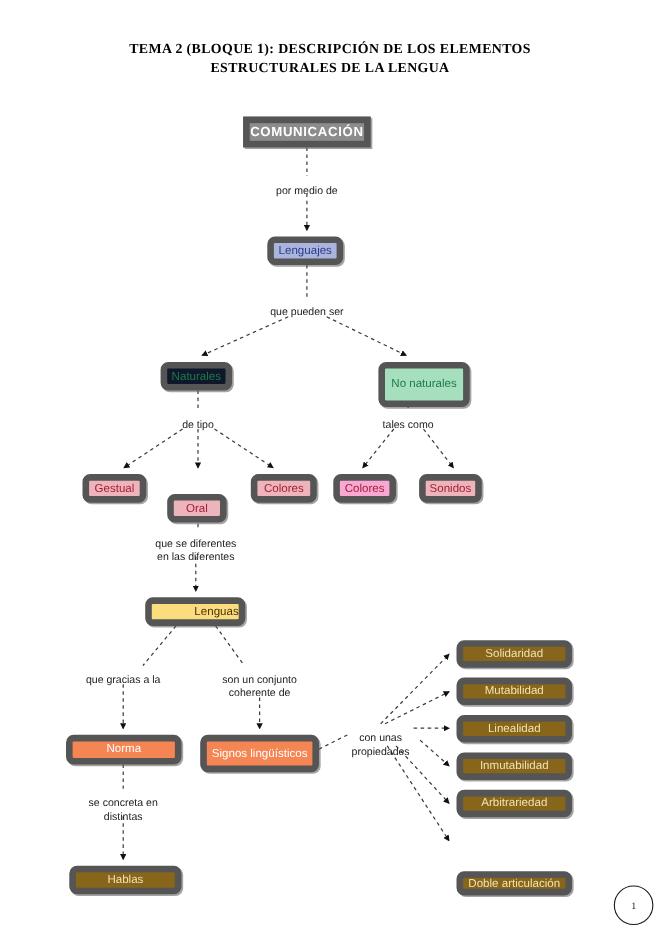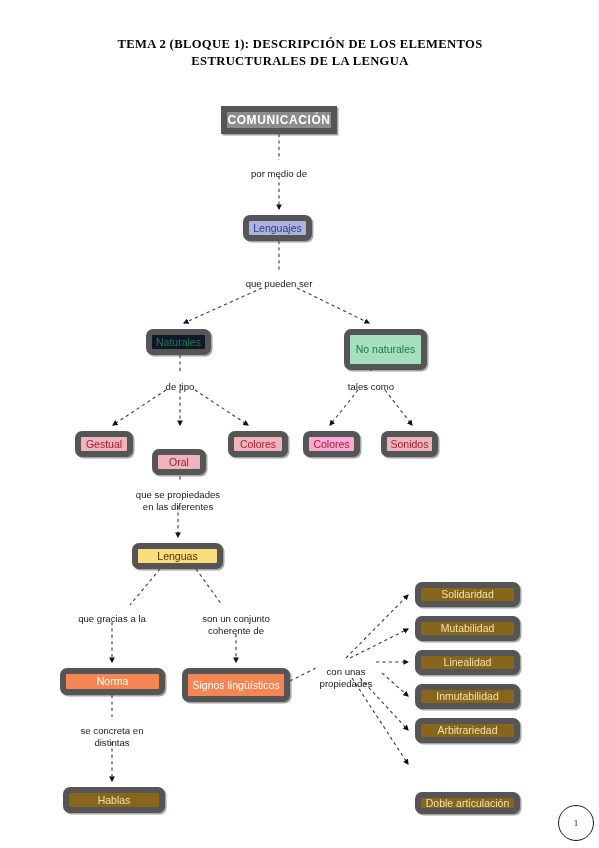--- a/index.html
+++ b/index.html
@@ -143,21 +143,21 @@
       </div>
       <div class="node rounded" style="left: 228px; top: 431px; width: 60px; height: 26px; background: rgb(238, 180, 188); color: rgb(163, 32, 56); border-color: rgb(85, 85, 85); font-size: 10.5px;">
         <span>Colores</span>
       </div>
       <div class="node rounded" style="left: 303px; top: 431px; width: 57px; height: 26px; background: #f9a8d4; color: rgb(163, 32, 56); border-color: rgb(85, 85, 85); font-size: 10.5px;">
         <span>Colores</span>
       </div>
       <div class="node rounded" style="left: 381px; top: 431px; width: 57px; height: 26px; background: rgb(238, 180, 188); color: rgb(163, 32, 56); border-color: rgb(85, 85, 85); font-size: 10.5px; align-items: center;">
         <span>Sonidos</span>
       </div>
-      <div class="node rounded" style="left: 132px; top: 543px; width: 91px; height: 26px; background: rgb(251, 220, 126); color: rgb(74, 50, 5); border-color: rgb(85, 85, 85); font-size: 10.5px;">
+      <div class="node rounded" style="left: 132px; top: 543px; width: 91px; height: 26px; background: rgb(251, 220, 126); color: rgb(74, 50, 5); border-color: rgb(85, 85, 85); font-size: 10.5px; justify-content: flex-end;">
         <span>Lenguas</span>
       </div>
       <div class="node rounded" style="left: 60px; top: 668px; width: 105px; height: 27px; background: rgb(245, 133, 83); color: rgb(255, 255, 255); border-color: rgb(85, 85, 85); font-size: 10.5px;">
         <span>Norma</span>
       </div>
       <div class="node rounded" style="left: 182px; top: 668px; width: 108px; height: 34px; background: rgb(245, 133, 83); color: rgb(255, 255, 255); border-color: rgb(85, 85, 85); font-size: 10.5px;">
         <span>Signos lingüísticos</span>
       </div>
       <div class="node rounded" style="left: 63px; top: 787px; width: 102px; height: 26px; background: rgb(135, 101, 26); color: rgb(240, 226, 176); border-color: rgb(85, 85, 85); font-size: 10.5px;">
         <span>Hablas</span>
@@ -197,21 +197,21 @@
           <div>de tipo</div>
         </div>
       </div>
       <div class="edge-label" style="left: 0px; top: 381px; width: 599px; text-align: left;">
         <div style="position: absolute; left: 371px; top: 0px; transform: translateX(-50%); text-align: center;">
           <div>tales como</div>
         </div>
       </div>
       <div class="edge-label" style="left: 0px; top: 489px; width: 599px; text-align: left;">
         <div style="position: absolute; left: 178px; top: 0px; transform: translateX(-50%); text-align: center;">
-          <div>que se propiedades</div>
+          <div>que se diferentes</div>
           <div>en las diferentes</div>
         </div>
       </div>
       <div class="edge-label" style="left: 0px; top: 613px; width: 599px; text-align: left;">
         <div style="position: absolute; left: 112px; top: 0px; transform: translateX(-50%); ">
           <div>que gracias a la</div>
         </div>
       </div>
       <div class="edge-label" style="left: 0px; top: 613px; width: 599px; text-align: left;">
         <div style="position: absolute; left: 236px; top: 0px; transform: translateX(-50%); text-align: center;">

